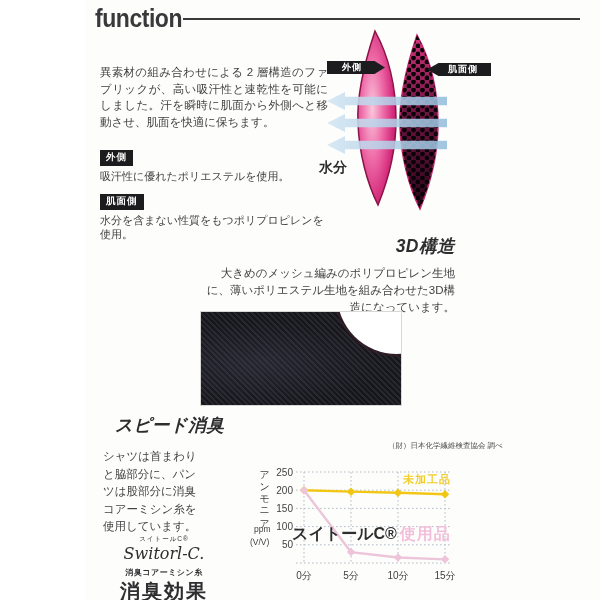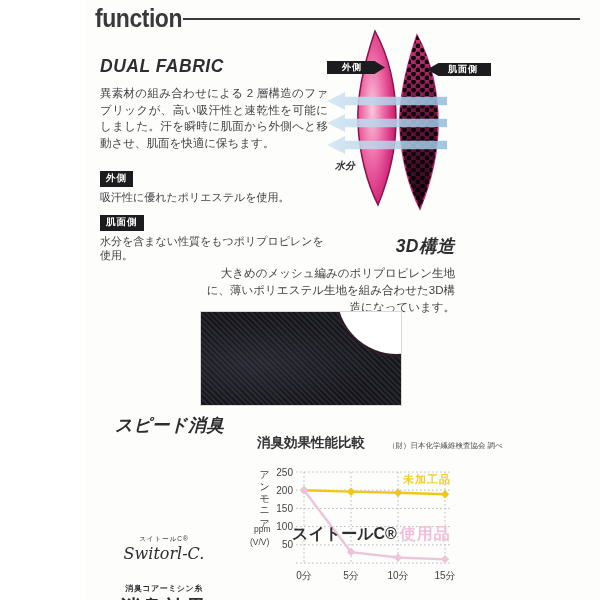--- a/index.html
+++ b/index.html
@@ -28,21 +28,21 @@
   .dual p.desc{margin:3px 0 7px 0;font-size:11px;line-height:14px;}
   
   .diagram{position:absolute;left:315px;top:28px;width:175px;height:185px;}
   .diagram svg{position:absolute;left:0;top:0;}
   .dtag{
     position:absolute;background:#1c1c1e;color:#fff;font-size:9px;font-weight:700;
     letter-spacing:1px;text-align:center;line-height:13px;height:13px;
   }
   .dtag.right{left:12px;top:33px;width:50px;clip-path:polygon(0 0,82% 0,100% 50%,82% 100%,0 100%);padding-right:8px;}
   .dtag.left{left:112px;top:35px;width:56px;clip-path:polygon(18% 0,100% 0,100% 100%,18% 100%,0 50%);padding-left:8px;}
-  .moisture{position:absolute;left:20px;top:131px;font-size:10px;font-weight:700;color:#2c2c2e;font-style:italic;}
+  .moisture{position:absolute;left:4px;top:131px;font-size:14px;font-weight:700;color:#2c2c2e;}
   .caption{
     position:absolute;left:300px;top:202px;margin:0;
     font-size:11px;font-weight:700;font-style:italic;color:#ffe100;letter-spacing:.5px;
   }
   
   .s3d{position:absolute;left:200px;top:234px;width:255px;text-align:right;}
   .s3d p{margin:7px 0 0 0;font-size:11.5px;line-height:17px;}
   .photo{
     position:absolute;left:0;top:77px;width:200px;height:93px;
     background:
@@ -55,21 +55,21 @@
     background:radial-gradient(circle at 45% 55%, #ffffff 55%, #d9dadc 85%, #bfc0c2 100%);
     box-shadow:0 0 0 3px rgba(60,30,40,.55);
   }
   
   .speed{position:absolute;left:100px;top:413px;width:130px;}
   .speed h2{margin:0 0 0 15px;}
   .speed p{margin:11px 0 0 3px;width:97px;font-size:11.5px;line-height:17.5px;}
   .logo{position:absolute;left:3px;top:122px;width:122px;text-align:center;color:#2e2e30;}
   .logo .kana{font-size:6.5px;letter-spacing:1px;}
   .logo .script{font-family:"DejaVu Serif","Liberation Serif",serif;font-style:italic;font-size:16px;margin-top:0;}
-  .logo .thread{font-size:8px;font-weight:700;margin-top:20px;letter-spacing:.5px;}
+  .logo .thread{font-size:8px;font-weight:700;margin-top:4px;letter-spacing:.5px;}
   .logo .effect{font-size:20px;font-weight:700;letter-spacing:2px;}
   
   .chart-title{position:absolute;left:257px;top:434px;margin:0;font-size:13.5px;font-weight:700;color:#333335;}
   .chart-note{position:absolute;left:388px;top:441px;font-size:7.5px;color:#4a4a4c;}
   .ylab{position:absolute;left:257px;top:464px;writing-mode:vertical-rl;font-size:10px;letter-spacing:1px;}
   .yunit{position:absolute;font-size:8.5px;color:#3f3f41;}
   .u1{left:254px;top:524px;}
   .u2{left:250px;top:537px;}
   #chart-svg{position:absolute;left:268px;top:458px;}
   #chart-svg .grid{stroke:#b5bcc8;stroke-width:1;stroke-dasharray:1.6 2.4;fill:none;}
@@ -82,21 +82,20 @@
 </style>
 </head>
 <body>
 
 <div class="page">
 
   <h1 class="fn-title">function</h1>
   <div class="fn-rule"></div>
 
   <section class="dual">
-    <h2 class="h-latin">DUAL FABRIC</h2>
     <p class="body">異素材の組み合わせによる 2 層構造のファブリックが、高い吸汗性と速乾性を可能にしました。汗を瞬時に肌面から外側へと移動させ、肌面を快適に保ちます。</p>
     <div class="tagrow">
       <span class="tag">外側</span>
     </div>
     <p class="desc">吸汗性に優れたポリエステルを使用。</p>
     <div class="tagrow">
       <span class="tag">肌面側</span>
     </div>
     <p class="desc">水分を含まない性質をもつポリプロピレンを使用。</p>
   </section>
@@ -147,29 +146,29 @@
   <section class="s3d">
     <h2 class="h-latin">3D構造</h2>
     <p>大きめのメッシュ編みのポリプロピレン生地に、薄いポリエステル生地を組み合わせた3D構造になっています。</p>
     <div class="photo">
       <div class="circle"></div>
     </div>
   </section>
 
   <section class="speed">
     <h2 class="h-latin">スピード消臭</h2>
+    <p>シャツは首まわりと脇部分に、パンツは股部分に消臭コアーミシン糸を使用しています。</p>
     <div class="logo">
       <div class="kana">スイトールC®</div>
       <div class="script">Switorl-C.</div>
       <div class="thread">消臭コアーミシン糸</div>
       <div class="effect">消臭効果</div>
     </div>
   </section>
 
-  <h3 class="chart-title">消臭効果性能比較</h3>
   <span class="chart-note">（財）日本化学繊維検査協会 調べ</span>
   <div class="ylab">アンモニア</div>
   <span class="yunit u1">ppm</span>
   <span class="yunit u2">(V/V)</span>
   <svg id="chart-svg" width="200" height="128" viewBox="0 0 200 128">
       <line x1="28" y1="14" x2="182" y2="14" class="grid"></line>
       <line x1="28" y1="32.2" x2="182" y2="32.2" class="grid"></line>
       <line x1="28" y1="50.4" x2="182" y2="50.4" class="grid"></line>
       <line x1="28" y1="68.6" x2="182" y2="68.6" class="grid"></line>
       <line x1="28" y1="86.8" x2="182" y2="86.8" class="grid"></line>

